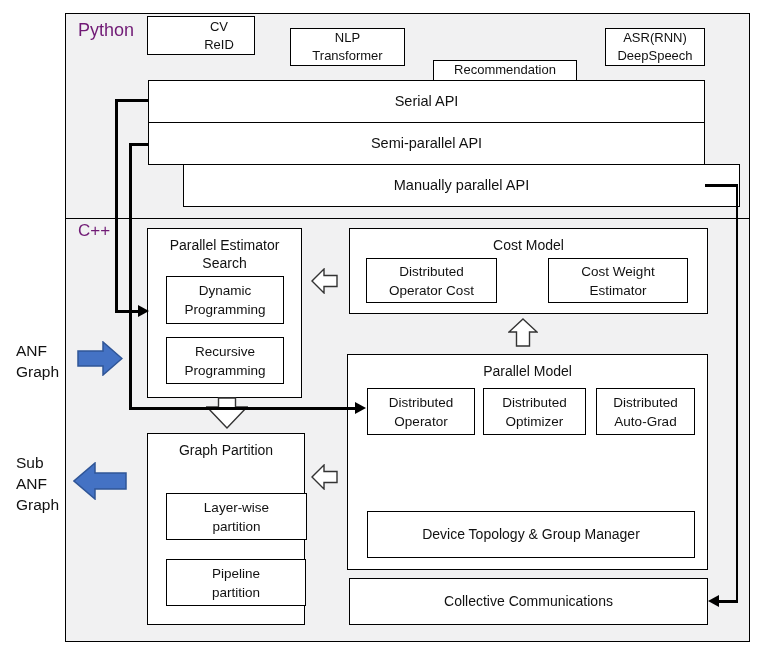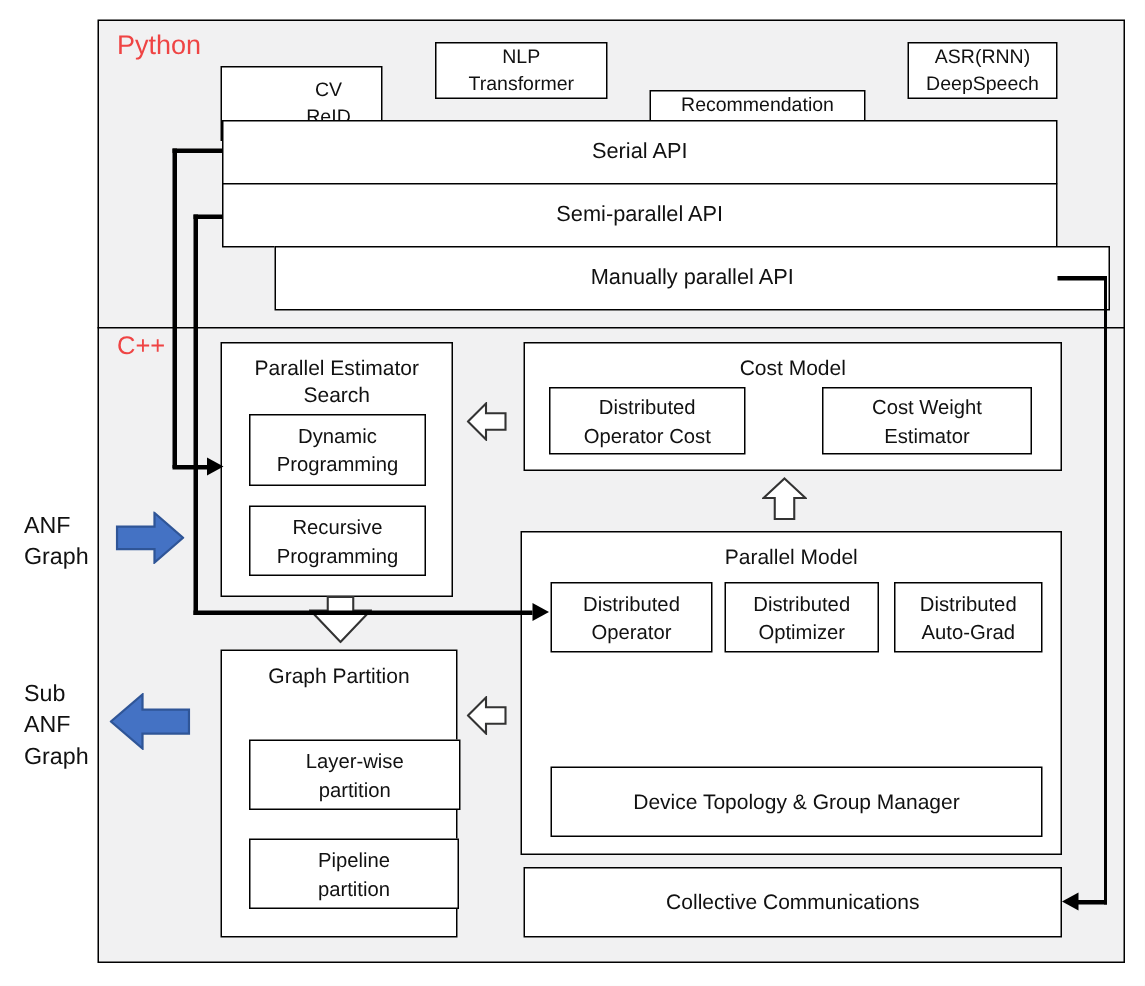--- a/index.html
+++ b/index.html
@@ -4,21 +4,21 @@
 <style>
   html,body{margin:0;padding:0;background:#fff;}
   #stage{
     position:relative;width:763px;height:657px;background:#fff;
     font-family:"Liberation Sans","DejaVu Sans",sans-serif;color:#111;
     overflow:hidden;
   }
   .abs{position:absolute;box-sizing:border-box;}
   .panel{background:#F1F1F2;border:1.6px solid #000;z-index:0;}
   .divider{background:#000;height:1.3px;z-index:1;}
-  .seclabel{color:#ef4444;z-index:2;white-space:pre;}
+  .seclabel{color:#701a75;z-index:2;white-space:pre;}
   .box{
     background:#fff;border:1.3px solid #000;z-index:2;
     display:flex;align-items:center;justify-content:center;
     text-align:center;white-space:pre-line;line-height:19px;font-size:13.5px;
   }
   .appbox{border-width:1.6px;font-size:13px;line-height:18px;}
   .apibar{border-width:1.2px;font-size:14.5px;}
   .frame{background:#fff;border:1.3px solid #000;z-index:2;}
   .frame-title{
     position:absolute;left:0;right:0;top:7px;text-align:center;
@@ -34,21 +34,21 @@
 <body>
 
 <div id="stage">
 
   <div class="abs panel" style="left:65px;top:13px;width:685px;height:629px;"></div>
   <div class="abs divider" style="left:65px;top:218px;width:685px;"></div>
 
   <div class="abs seclabel" style="left:78px;top:20px;font-size:18px;">Python</div>
   <div class="abs seclabel" style="left:78px;top:221px;font-size:17px;">C++</div>
 
-  <div class="abs box appbox" style="left:147px;top:44px;width:108px;height:50px;padding-left:36px;">CV
+  <div class="abs box appbox" style="left:147px;top:16px;width:108px;height:39px;padding-left:36px;">CV
 ReID</div>
   <div class="abs box appbox" style="left:290px;top:28px;width:115px;height:38px;">NLP
 Transformer</div>
   <div class="abs box appbox" style="left:433px;top:28px;width:144px;height:38px;margin-top:32px;">Recommendation
 DLRM</div>
   <div class="abs box appbox" style="left:605px;top:28px;width:100px;height:38px;">ASR(RNN)
 DeepSpeech</div>
 
   <div class="abs box apibar" style="left:148px;top:80px;width:557px;height:43px;">Serial API</div>
   <div class="abs box apibar" style="left:148px;top:122px;width:557px;height:43px;">Semi-parallel API</div>

